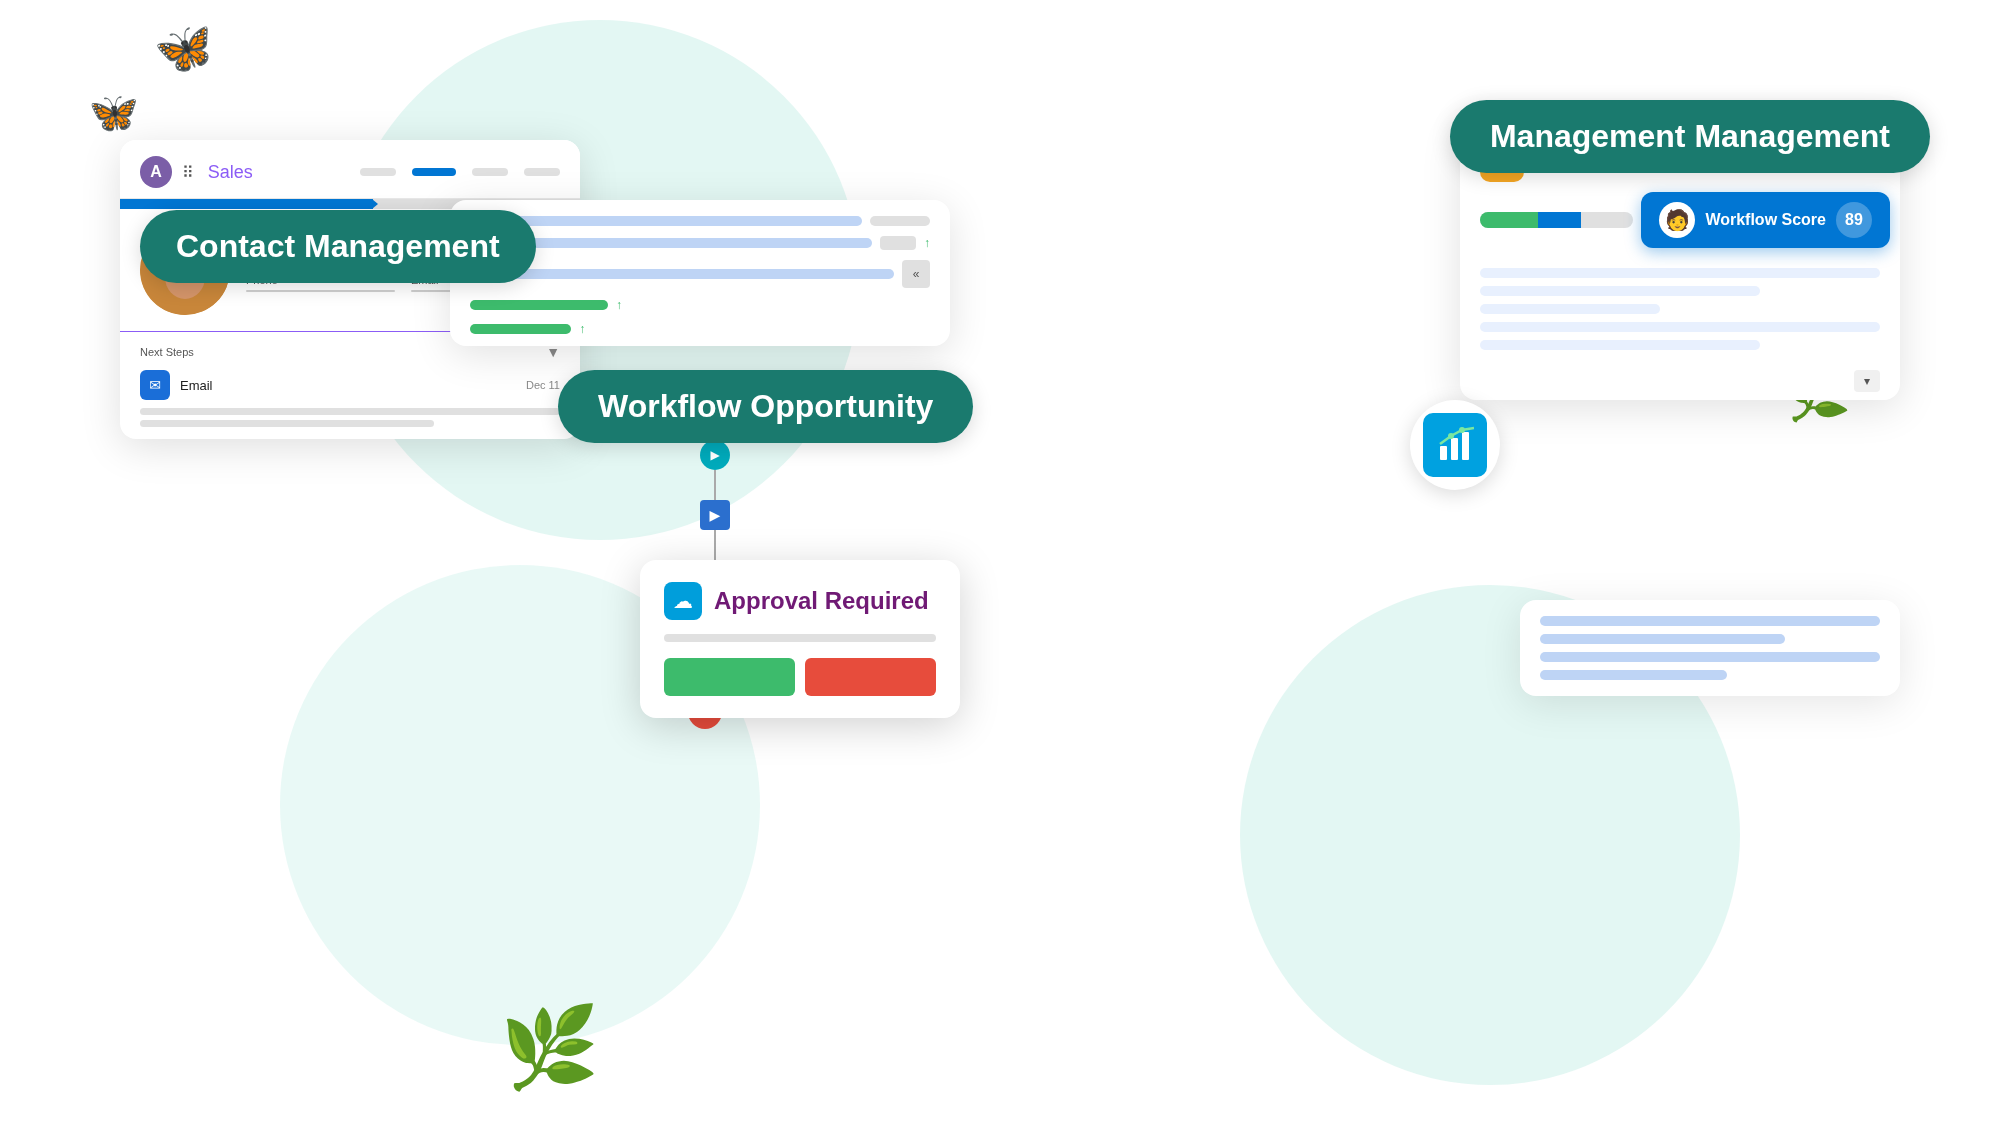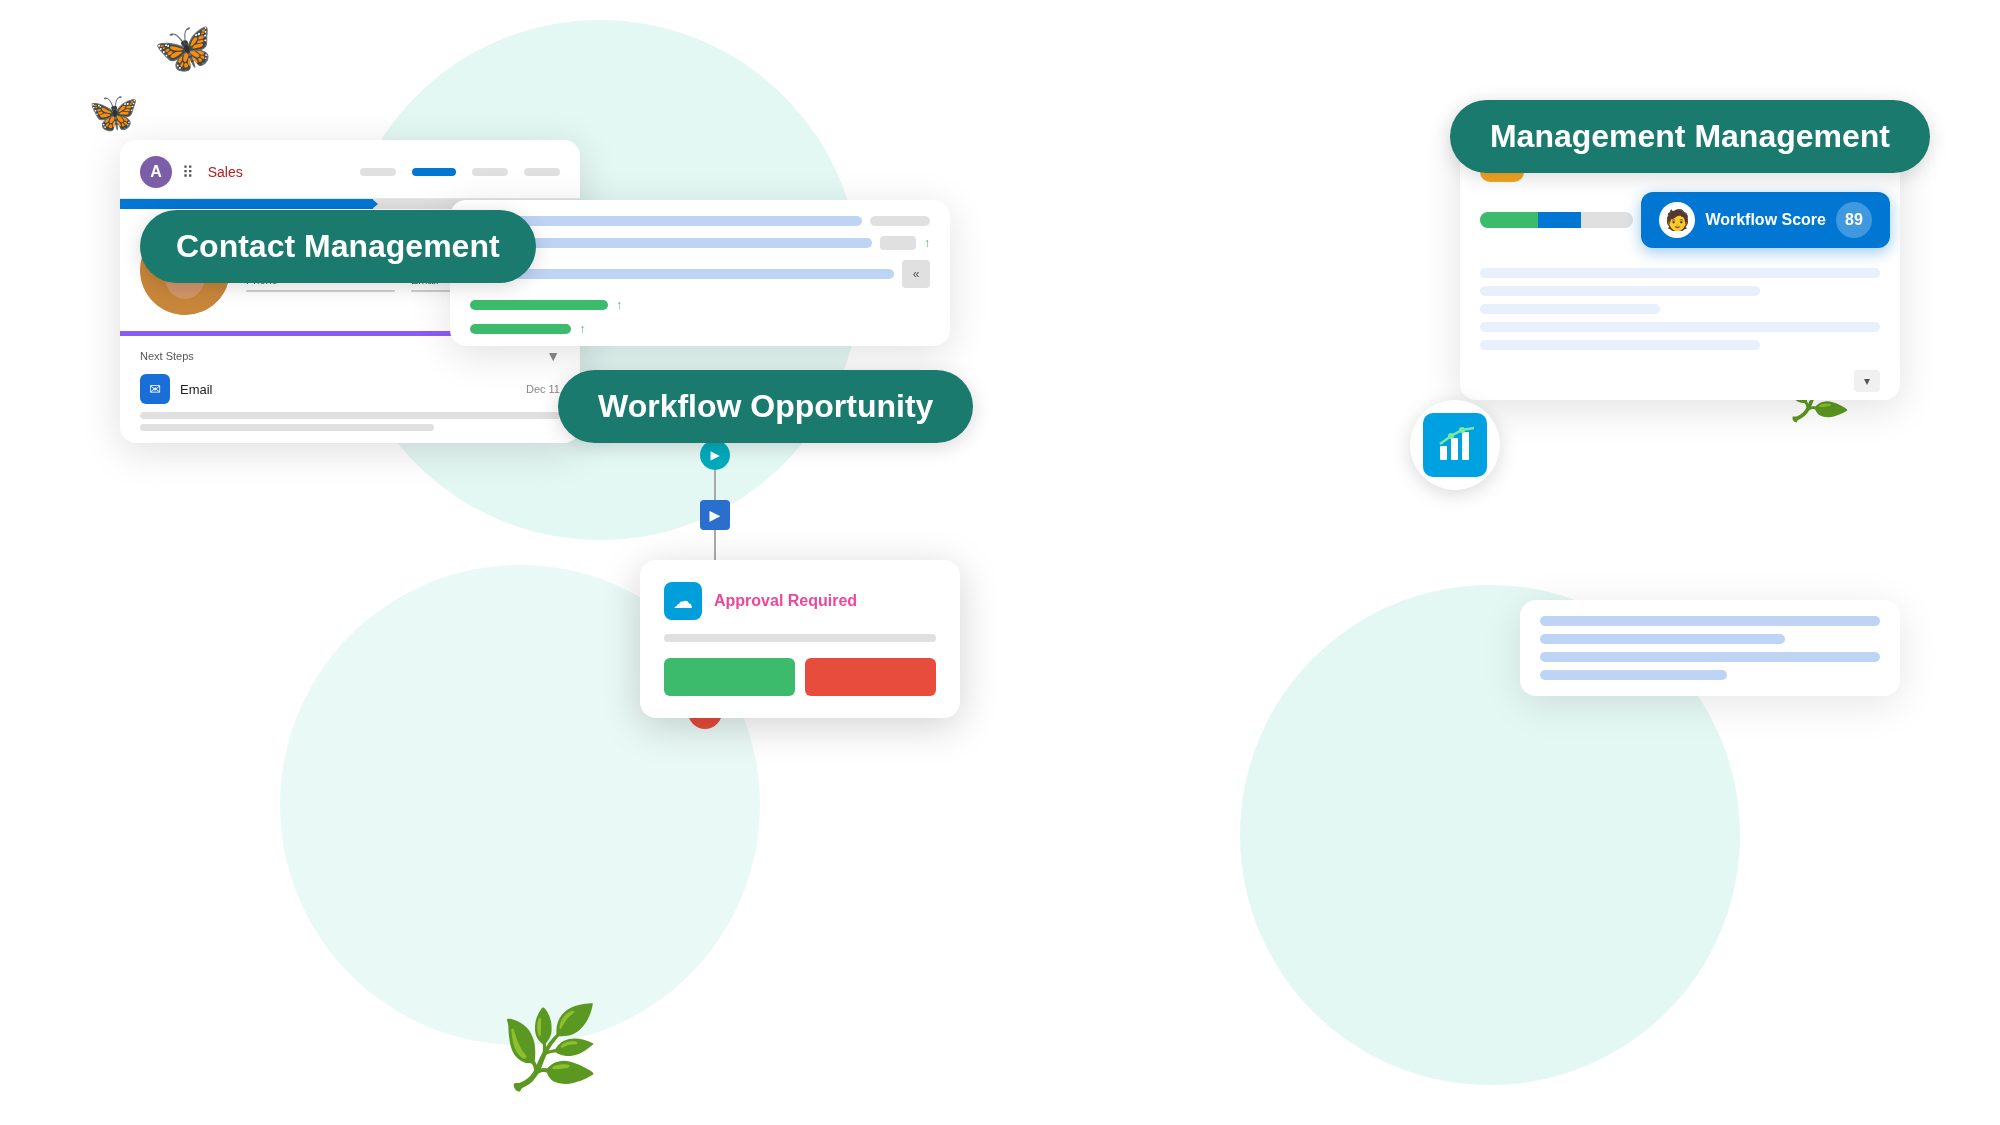--- a/index.html
+++ b/index.html
@@ -74,22 +74,22 @@
       border-radius: 50%;
       background: #7b5ea7;
       color: #fff;
       display: flex;
       align-items: center;
       justify-content: center;
       font-size: 16px;
       font-weight: bold;
     }
     .nav-label {
-      font-size: 14px;
-      color: #b91c1c;
+      font-size: 18px;
+      color: #8b5cf6;
       margin-left: 4px;
     }
     .nav-bar-items {
       display: flex;
       gap: 16px;
       margin-left: auto;
     }
     .nav-bar-item {
       width: 36px;
       height: 8px;
@@ -132,21 +132,21 @@
     }
     .form-field-line {
       height: 2px;
       background: #d0d0d0;
       border-radius: 1px;
       margin-top: 4px;
     }
 
     .contact-bottom {
       padding: 12px 20px;
-      border-top: 5px solid #8b5cf6;
+      border-top: 1px solid #8b5cf6;
     }
     .next-steps-header {
       display: flex;
       justify-content: space-between;
       align-items: center;
       margin-bottom: 10px;
     }
     .next-steps-label {
       font-size: 11px;
       color: #555;
@@ -381,23 +381,23 @@
       height: 38px;
       background: #009edb;
       border-radius: 8px;
       display: flex;
       align-items: center;
       justify-content: center;
       color: #fff;
       font-size: 20px;
     }
     .approval-title {
-      font-size: 16px;
+      font-size: 24px;
       font-weight: 700;
-      color: #ec4899;
+      color: #701a75;
     }
     .approval-bar {
       height: 8px;
       background: #e0e0e0;
       border-radius: 4px;
       margin-bottom: 16px;
     }
     .approval-buttons {
       display: flex;
       gap: 10px;

